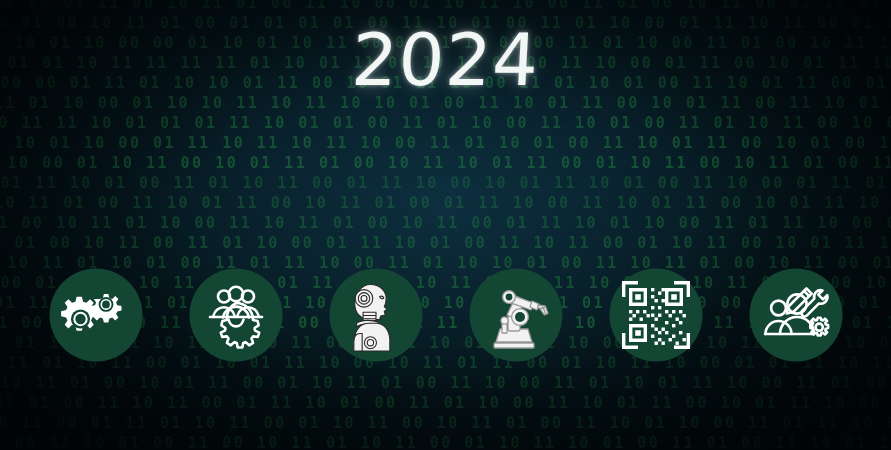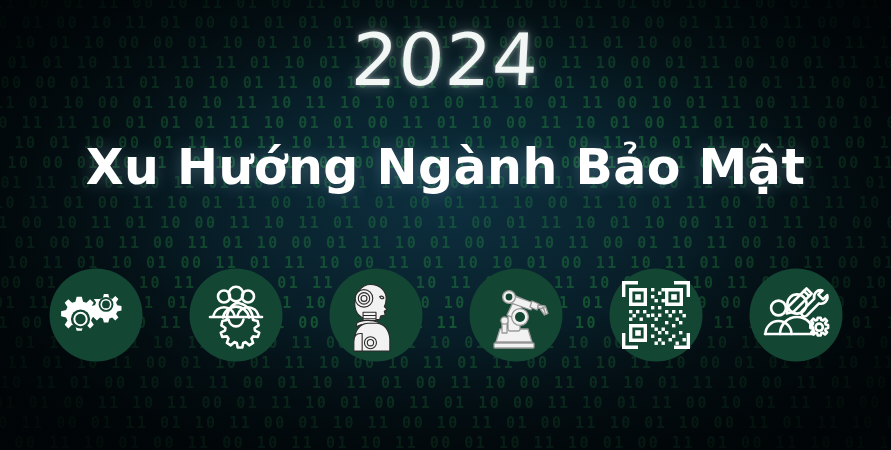--- a/index.html
+++ b/index.html
@@ -169,21 +169,20 @@
       <div class="bin-row" style="top: 416px; left: -13px; opacity: 0.73;">10 11 00 01 11 01 10 11 00 01 10 11 00 10 11 01 00 11 10 01 10 00 11 01 11 10 00 10 01 11 00 01 10 11 01 00 11 10 11 01 00 01</div>
       <div class="bin-row" style="top: 436px; left: -20px; opacity: 0.77;">11 00 11 10 01 00 11 00 10 11 01 10 11 00 01 10 11 10 01 00 11 01 00 11 10 01 11 00 10 01 11 10 01 00 11 01 10 00 11 10 01 11</div>
     </div>
   <div id="bg-tint"></div>
   <div id="bg-vignette"></div>
 
   <div id="content">
 
     <div id="year">2024</div>
 
-    <div id="headline">Xu Hướng Ngành Bảo Mật</div>
 
     <div id="icon-strip">
 
       <div class="icon-item">
         <div class="icon-disc"></div>
         <div class="icon-glyph">
           <svg viewBox="0 0 72 72" fill="#ffffff">
             <path d="M30.5 34.5 l3.6 -1.0 1.4 -5.4 5.6 0 1.4 5.4 3.6 1.0 4.0 -3.9 4.0 3.9 -3.0 4.6 1.5 3.4 5.4 1.2 0 5.6 -5.4 1.2 -1.5 3.4 3.0 4.6 -4.0 3.9 -4.0 -3.9 -3.6 1.0 -1.4 5.4 -5.6 0 -1.4 -5.4 -3.6 -1.0 -4.0 3.9 -4.0 -3.9 3.0 -4.6 -1.5 -3.4 -5.4 -1.2 0 -5.6 5.4 -1.2 1.5 -3.4 -3.0 -4.6 4.0 -3.9 z" transform="translate(-16,-8) scale(0.92)"></path>
             <circle cx="20.5" cy="40.0" r="9.6" fill="#134734"></circle>
             <circle cx="20.5" cy="40.0" r="7.2" fill="#ffffff"></circle>

